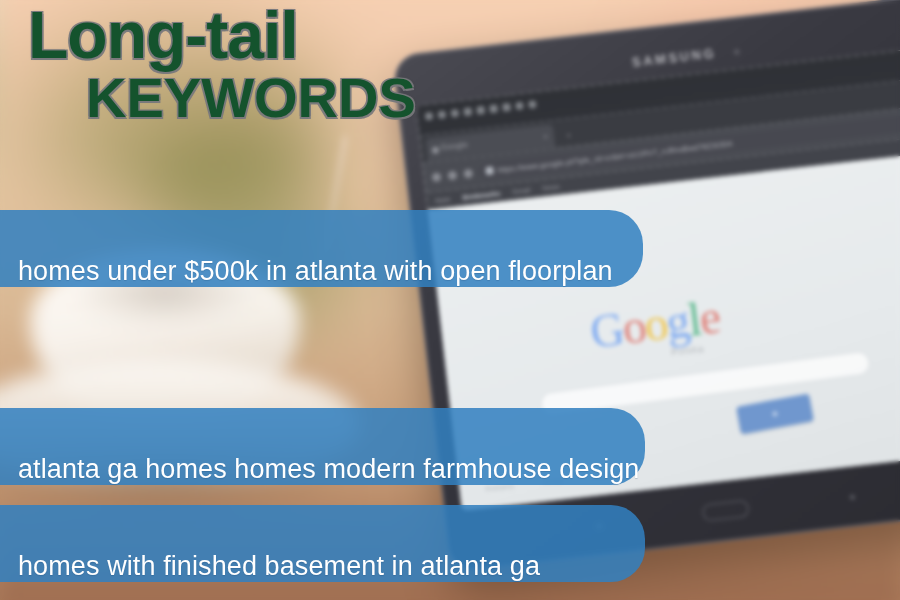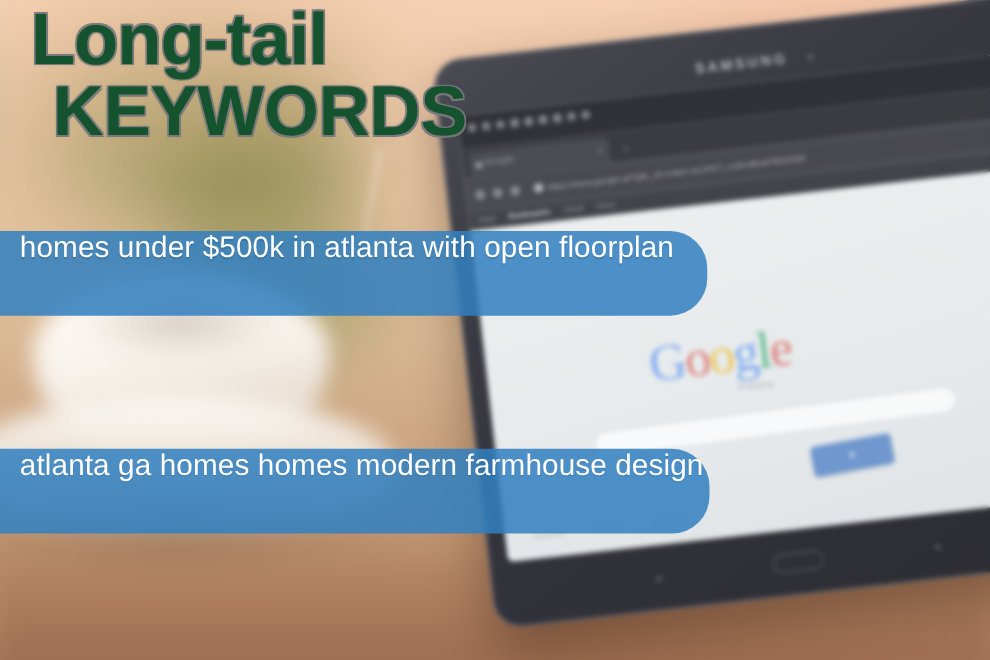--- a/index.html
+++ b/index.html
@@ -375,35 +375,35 @@
        0 0 3px rgba(110,110,115,0.55);
     user-select: none;
   }
   .headline-l1 {
     display: block;
     font-size: 66px;
     letter-spacing: -1px;
   }
   .headline-l2 {
     display: block;
-    font-size: 64px;
+    font-size: 56px;
     letter-spacing: 0px;
-    margin-left: 20px;
+    margin-left: 58px;
     margin-top: 4px;
   }
 
   .bars { position: absolute; inset: 0; }
   .bar {
     position: absolute;
     left: 0;
     height: 77px;
     background: rgba(50,128,192,0.86);
     border-radius: 0 34px 34px 0;
     display: flex;
-    align-items: flex-start;
+    align-items: flex-end;
     box-sizing: border-box;
     padding-left: 18px;
   }
   .bar-text {
     color: #ffffff;
     font-size: 27px;
     font-weight: 400;
     letter-spacing: 0.1px;
     font-family: "Liberation Sans", sans-serif;
     white-space: nowrap;
@@ -513,15 +513,18 @@
     <span class="headline-l2">KEYWORDS</span>
   </div>
 
   <div class="bars">
     <div class="bar bar-1">
       <span class="bar-text">homes under $500k in atlanta with open floorplan</span>
     </div>
     <div class="bar bar-3">
       <span class="bar-text">atlanta ga homes homes modern farmhouse design</span>
     </div>
+    <div class="bar bar-4">
+      <span class="bar-text">homes with finished basement in atlanta ga</span>
+    </div>
   </div>
 
 </div>
 
 </body></html>

